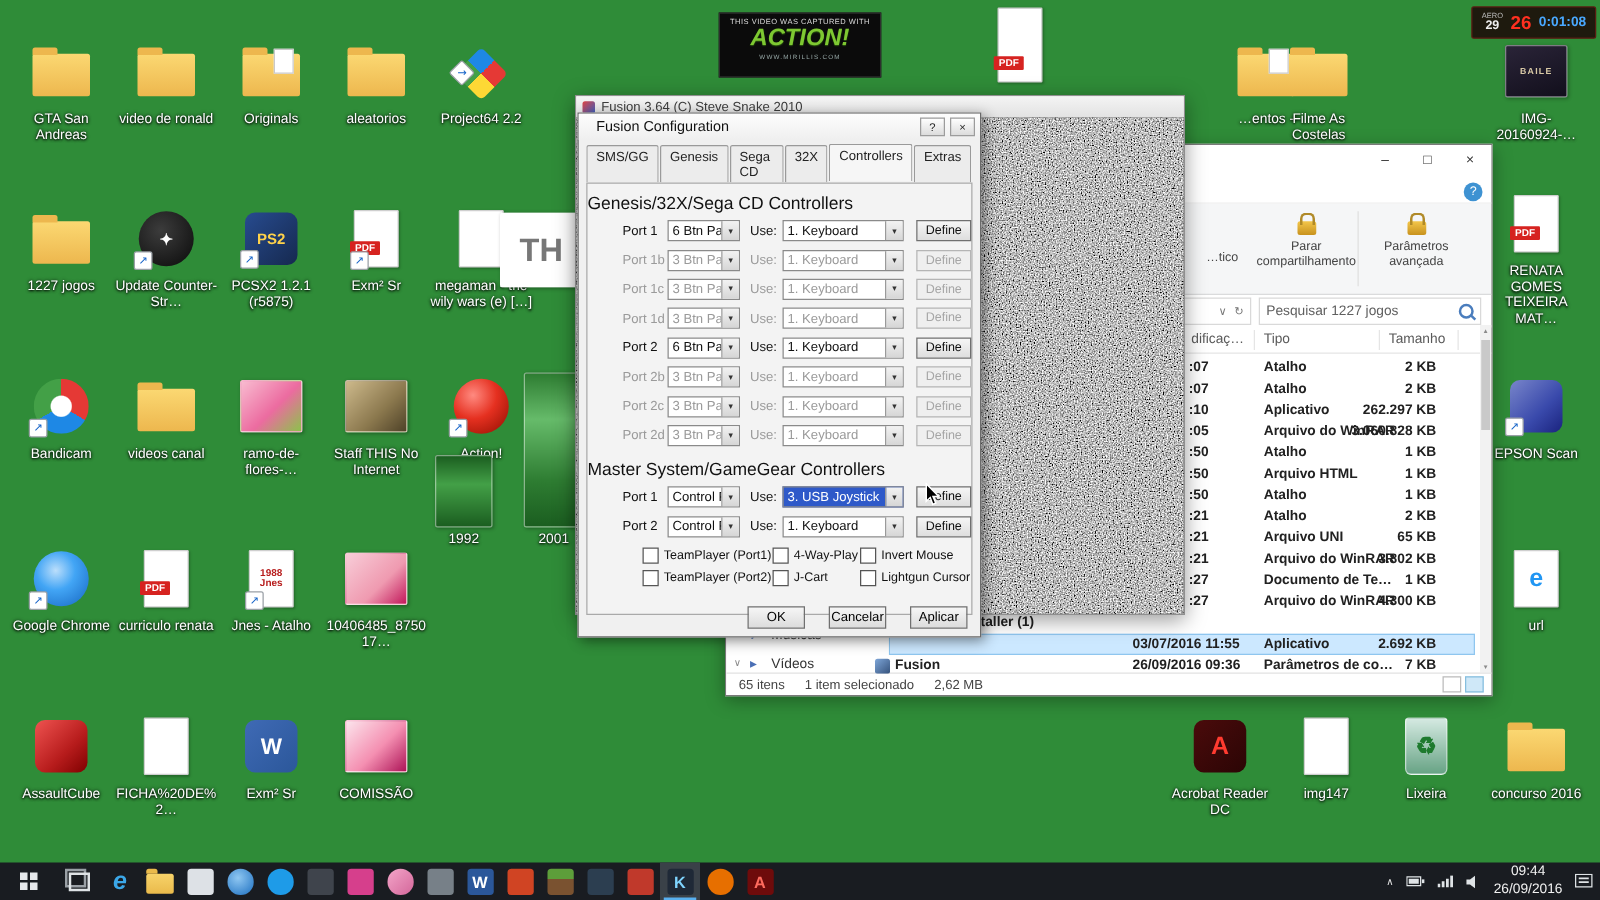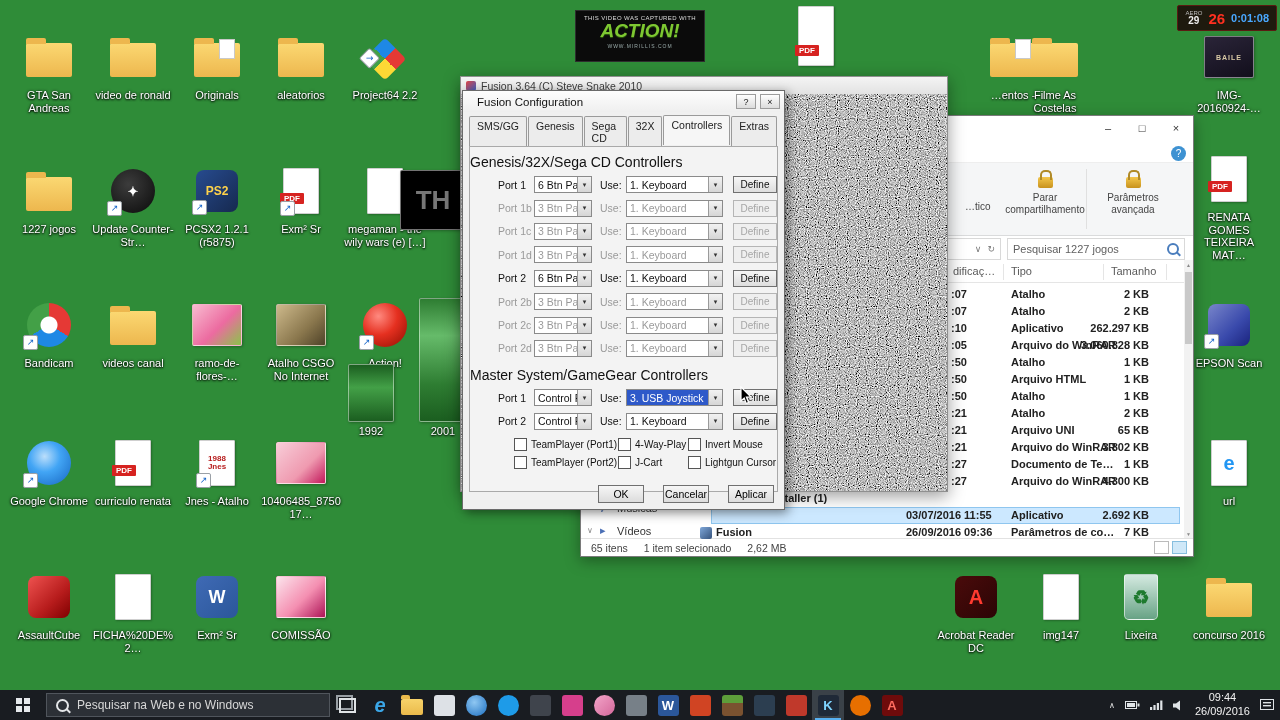--- a/index.html
+++ b/index.html
@@ -254,21 +254,21 @@
         <div class="lbl">Exm² Sr</div>
       </div>
       <div class="di" style="left: 344px; top: 162px;">
         <div class="g">
           <div class="gx page"></div>
         </div>
         <div class="lbl">megaman - the wily wars (e) […]</div>
       </div>
       <div class="di" style="left: 392px; top: 170px;">
         <div class="g" style="height: 60px;">
-          <div class="gx image" style="background: #000000; width: 64px; height: 58px;">
+          <div class="gx image" style="background: #ffffff; width: 64px; height: 58px;">
             <b class="pglyph" style="color: rgb(119, 119, 119); font-size: 26px; font-weight: bold;">TH</b>
           </div>
         </div>
       </div>
       <div class="di" style="left: 1188px; top: 150px;">
         <div class="g">
           <div class="gx page">
             <b class="pband" style="background: rgb(214, 35, 32);">PDF</b>
           </div>
         </div>
@@ -291,21 +291,21 @@
       <div class="di" style="left: 176px; top: 296px;">
         <div class="g">
           <div class="gx image" style="background: linear-gradient(135deg, rgb(248, 187, 208), rgb(236, 107, 160) 55%, rgb(139, 195, 74));"></div>
         </div>
         <div class="lbl">ramo-de-flores-…</div>
       </div>
       <div class="di" style="left: 260px; top: 296px;">
         <div class="g">
           <div class="gx image" style="background: linear-gradient(135deg, rgb(205, 185, 139), rgb(138, 119, 77) 60%, rgb(78, 66, 40));"></div>
         </div>
-        <div class="lbl">Atalho CSGO No Internet</div>
+        <div class="lbl">Staff THIS No Internet</div>
       </div>
       <div class="di" style="left: 344px; top: 296px;">
         <div class="g">
           <div class="gx circle" style="background: radial-gradient(circle at 35% 30%, rgb(255, 138, 128), rgb(229, 48, 32) 45%, rgb(142, 13, 0));">
             <i class="sc">↗</i>
           </div>
         </div>
         <div class="lbl">Action!</div>
       </div>
       <div class="di" style="left: 330px; top: 364px;">
@@ -799,24 +799,20 @@
   </div>
 
   <div class="taskbar">
     <div class="start">
       <span class="winlogo">
           <i></i>
           <i></i>
           <i></i>
           <i></i>
         </span>
-    </div>
-    <div class="tsearch">
-      <span class="magw"></span>
-      <span>Pesquisar na Web e no Windows</span>
     </div>
     <div class="taskview">
       <span class="tvico"></span>
     </div>
     <div class="tapps">
         <div class="tapp">
           <span class="tico" style="background: transparent; color: rgb(59, 167, 232); font-size: 20px; font-style: italic;">e</span>
         </div>
         <div class="tapp">
           <span class="tico tfolder"></span>

